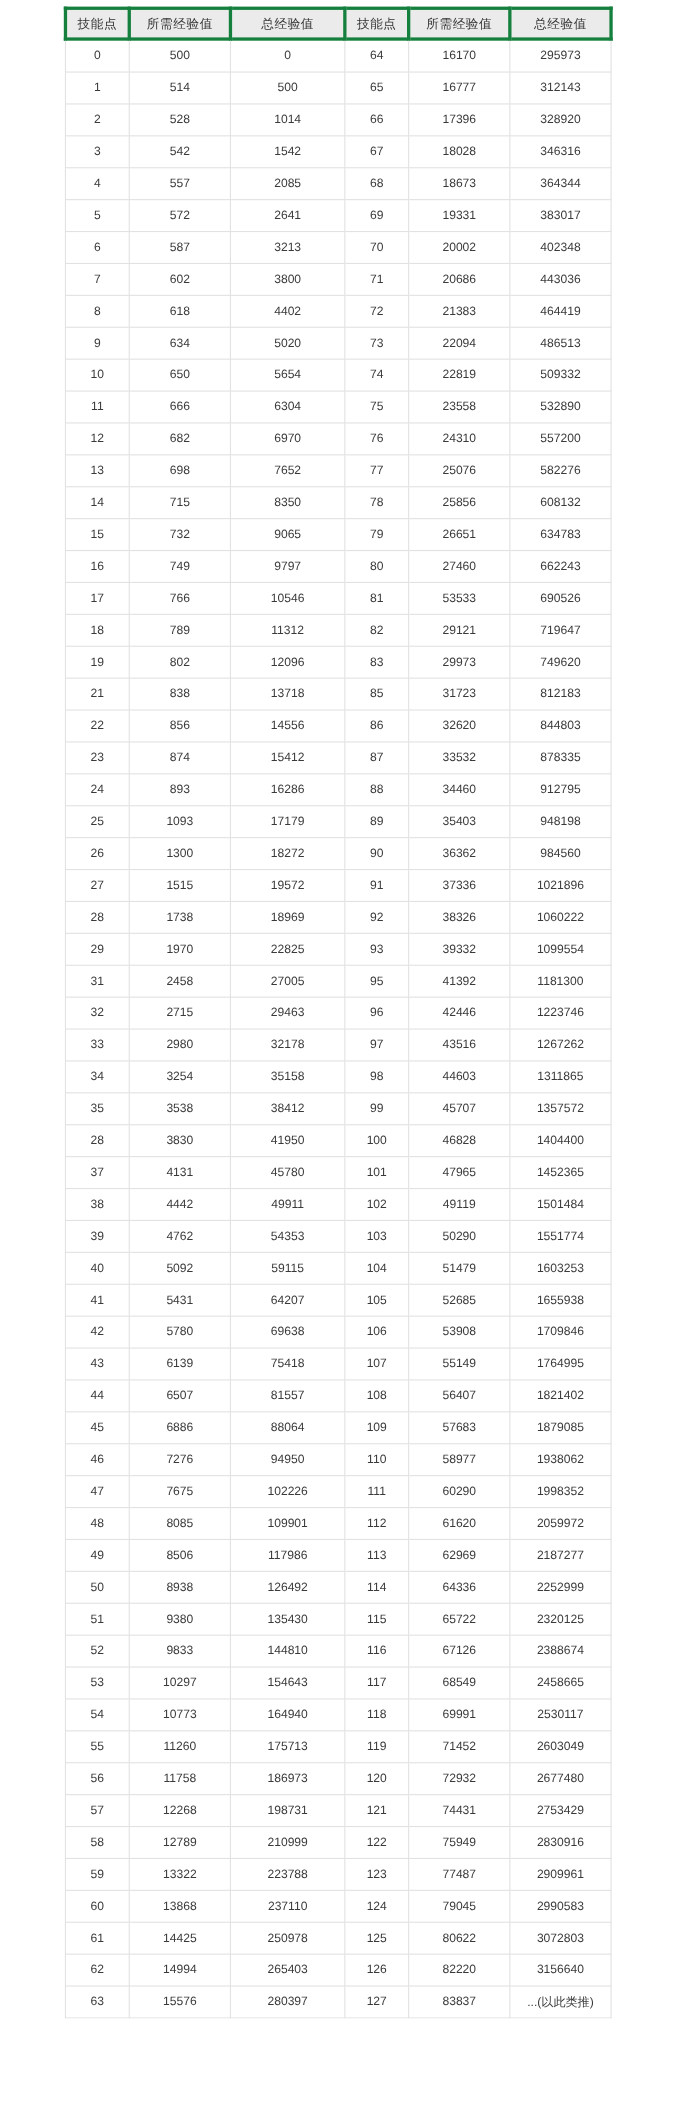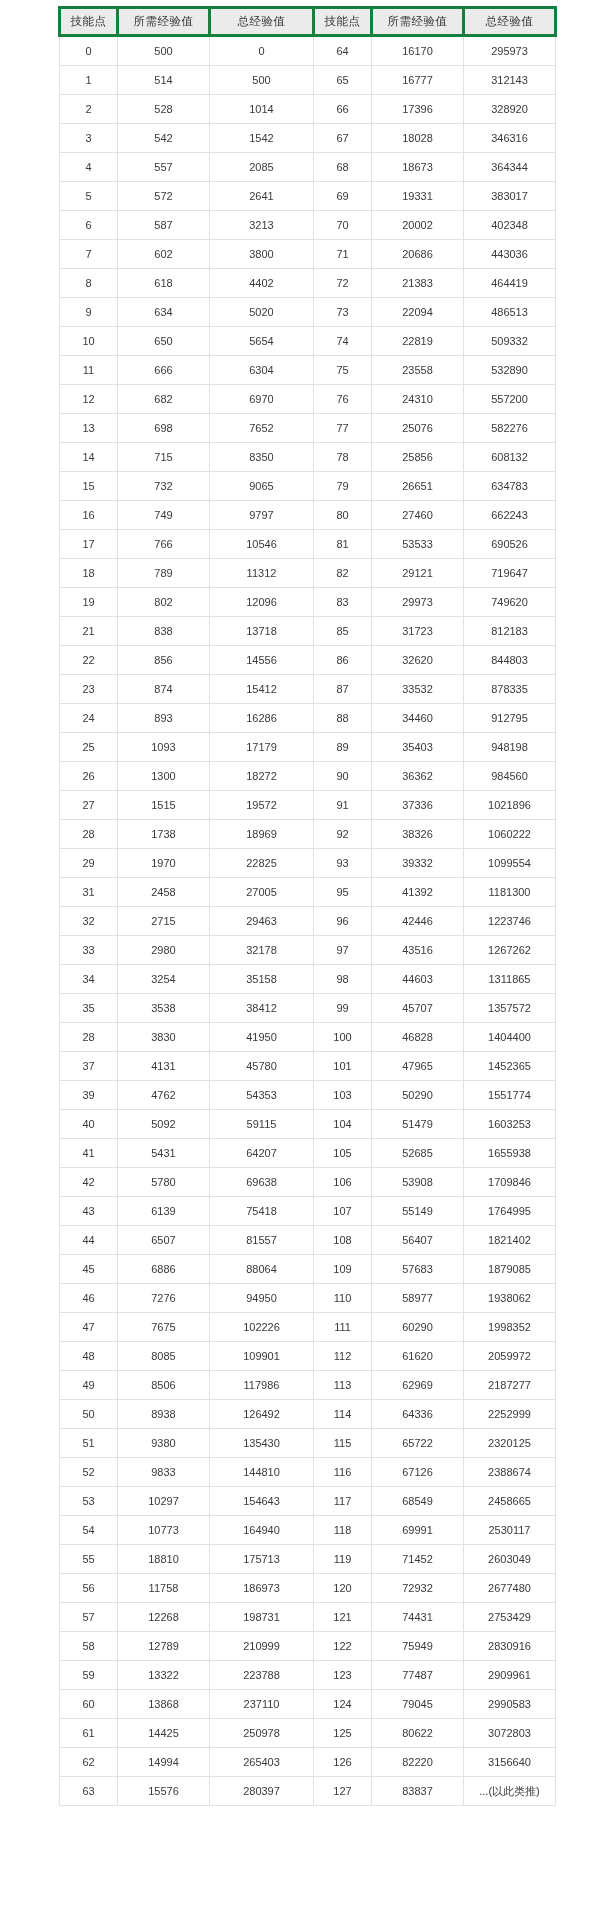--- a/index.html
+++ b/index.html
@@ -355,20 +355,28 @@
         </tr>
         <tr>
           <td>37</td>
           <td>4131</td>
           <td>45780</td>
           <td>101</td>
           <td>47965</td>
           <td>1452365</td>
         </tr>
         <tr>
+          <td>38</td>
+          <td>4442</td>
+          <td>49911</td>
+          <td>102</td>
+          <td>49119</td>
+          <td>1501484</td>
+        </tr>
+        <tr>
           <td>39</td>
           <td>4762</td>
           <td>54353</td>
           <td>103</td>
           <td>50290</td>
           <td>1551774</td>
         </tr>
         <tr>
           <td>40</td>
           <td>5092</td>
@@ -484,21 +492,21 @@
         <tr>
           <td>54</td>
           <td>10773</td>
           <td>164940</td>
           <td>118</td>
           <td>69991</td>
           <td>2530117</td>
         </tr>
         <tr>
           <td>55</td>
-          <td>18810</td>
+          <td>11260</td>
           <td>175713</td>
           <td>119</td>
           <td>71452</td>
           <td>2603049</td>
         </tr>
         <tr>
           <td>56</td>
           <td>11758</td>
           <td>186973</td>
           <td>120</td>

